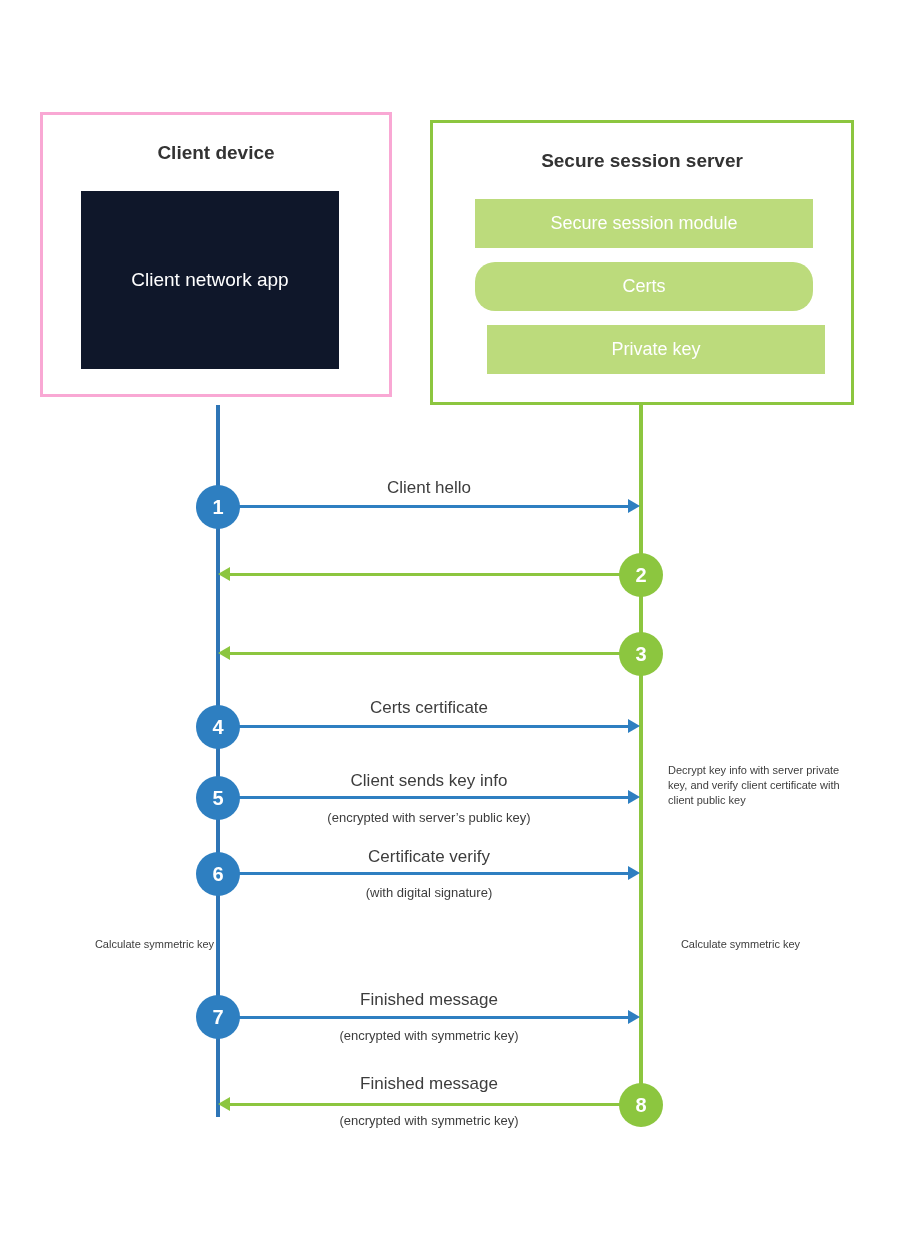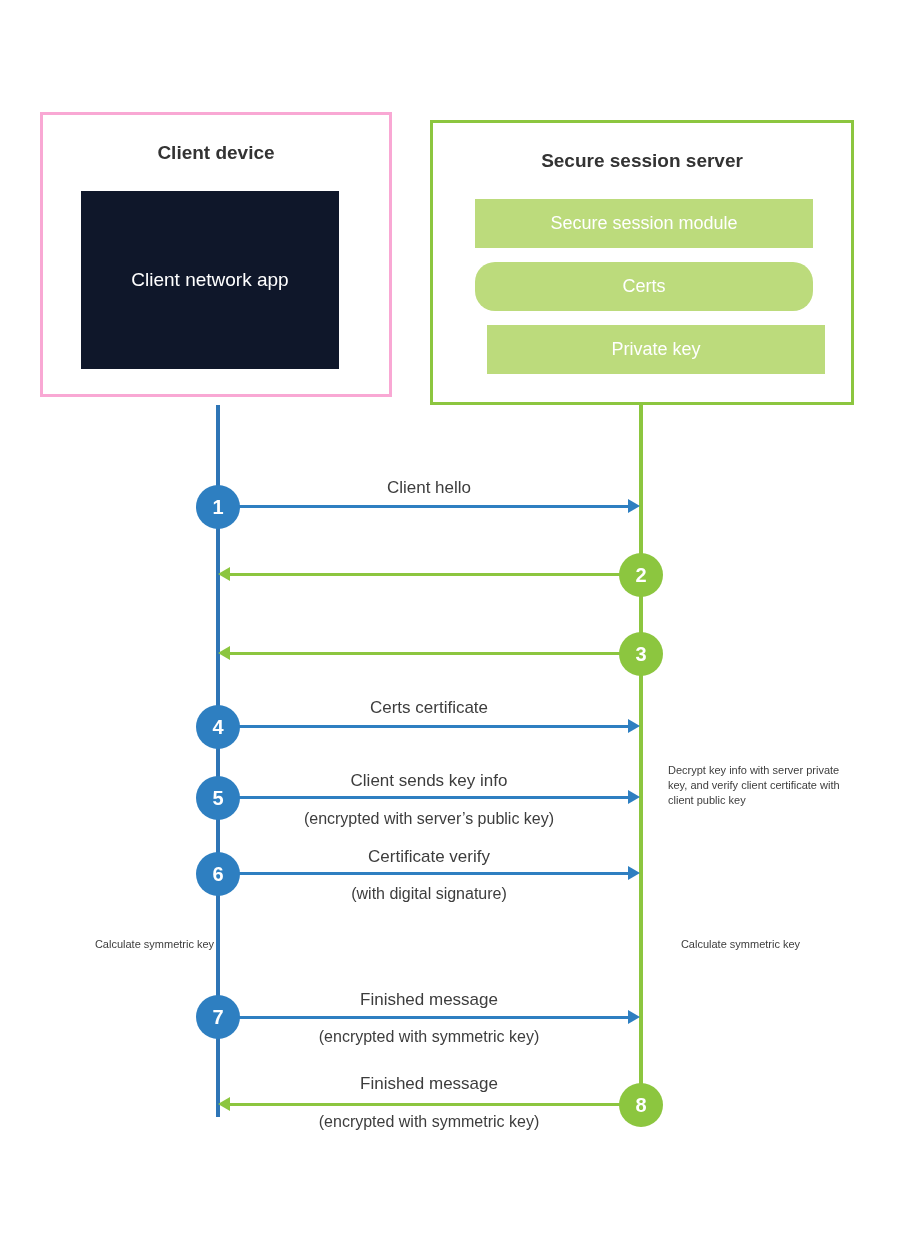--- a/index.html
+++ b/index.html
@@ -148,21 +148,21 @@
   .msg-label {
     position: absolute;
     text-align: center;
     font-size: 17px;
     color: #3d3d3d;
     white-space: nowrap;
   }
   .msg-sub {
     position: absolute;
     text-align: center;
-    font-size: 16px;
+    font-size: 13px;
     color: #3d3d3d;
     white-space: nowrap;
   }
 
   
   .side-note {
     position: absolute;
     font-size: 11px;
     line-height: 1.35;
     color: #3d3d3d;

